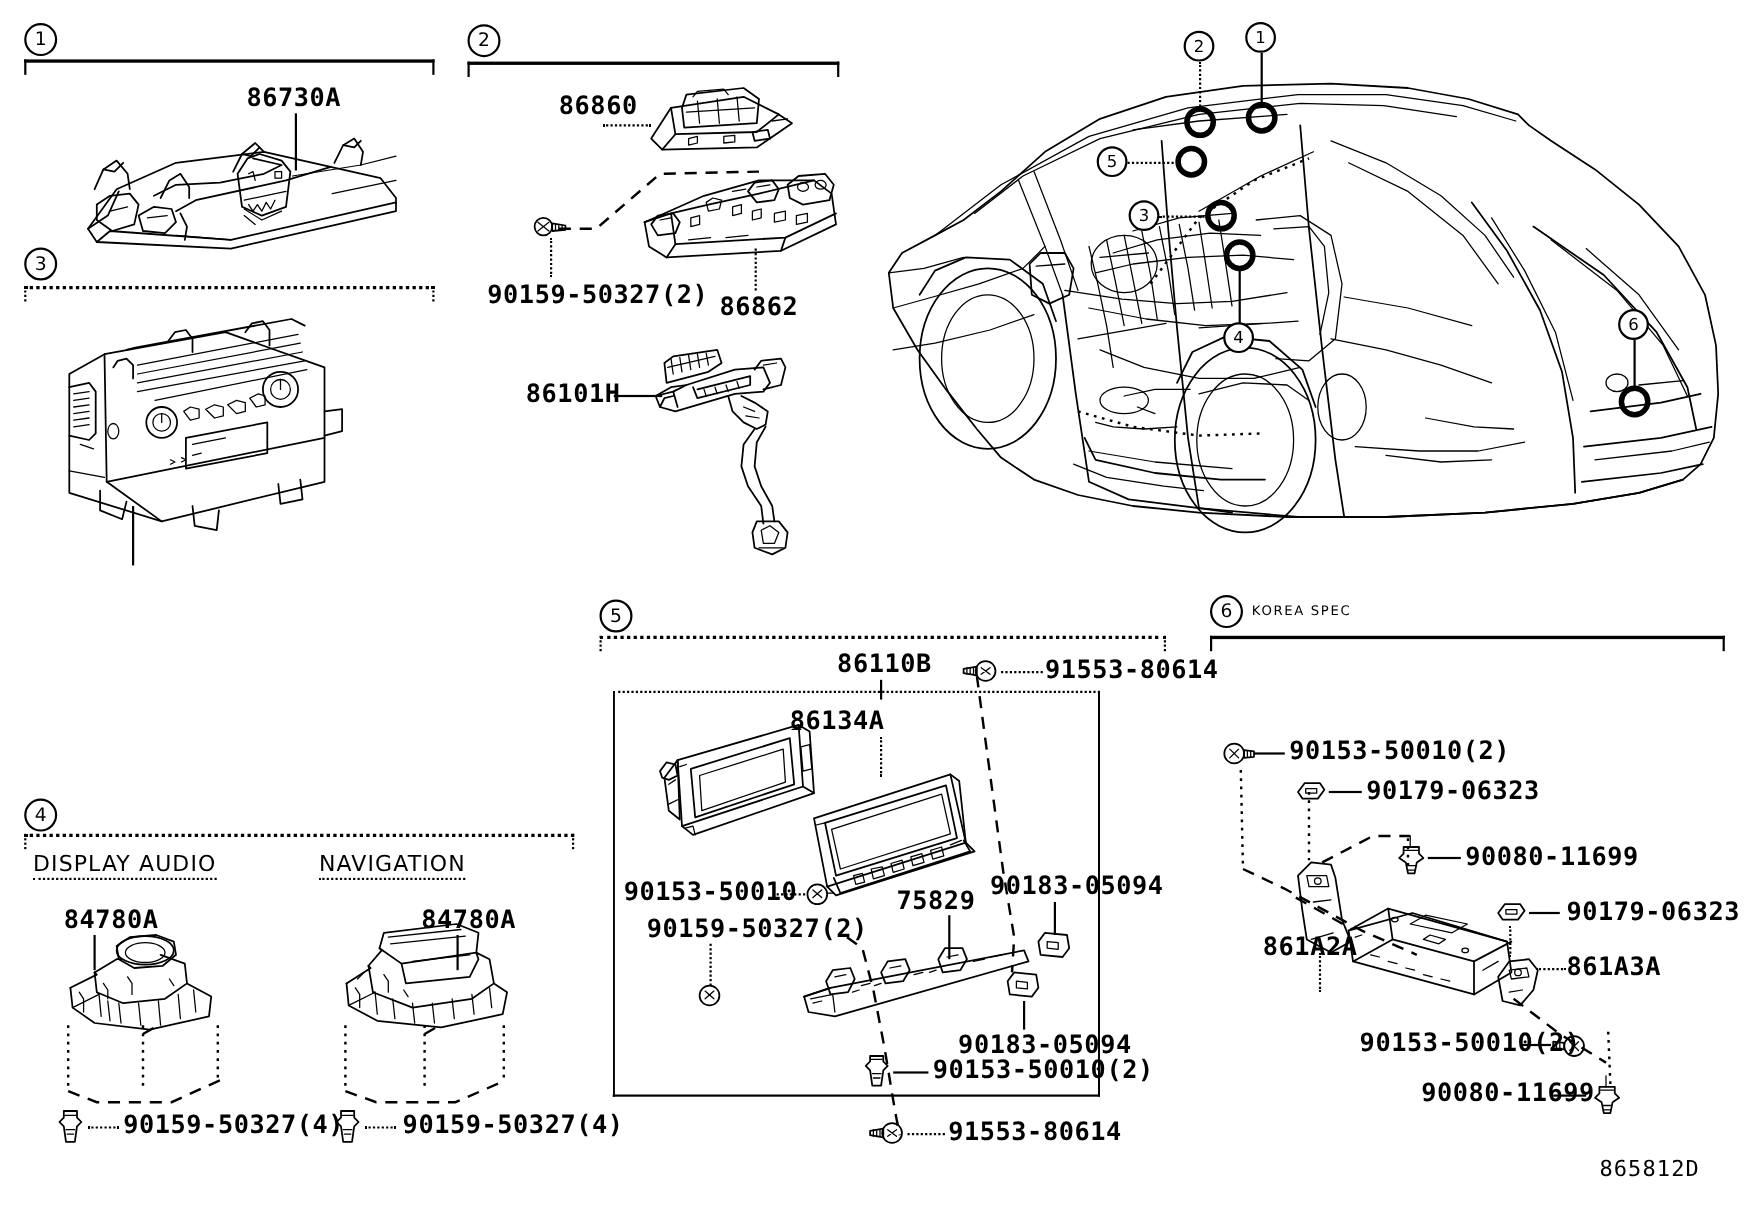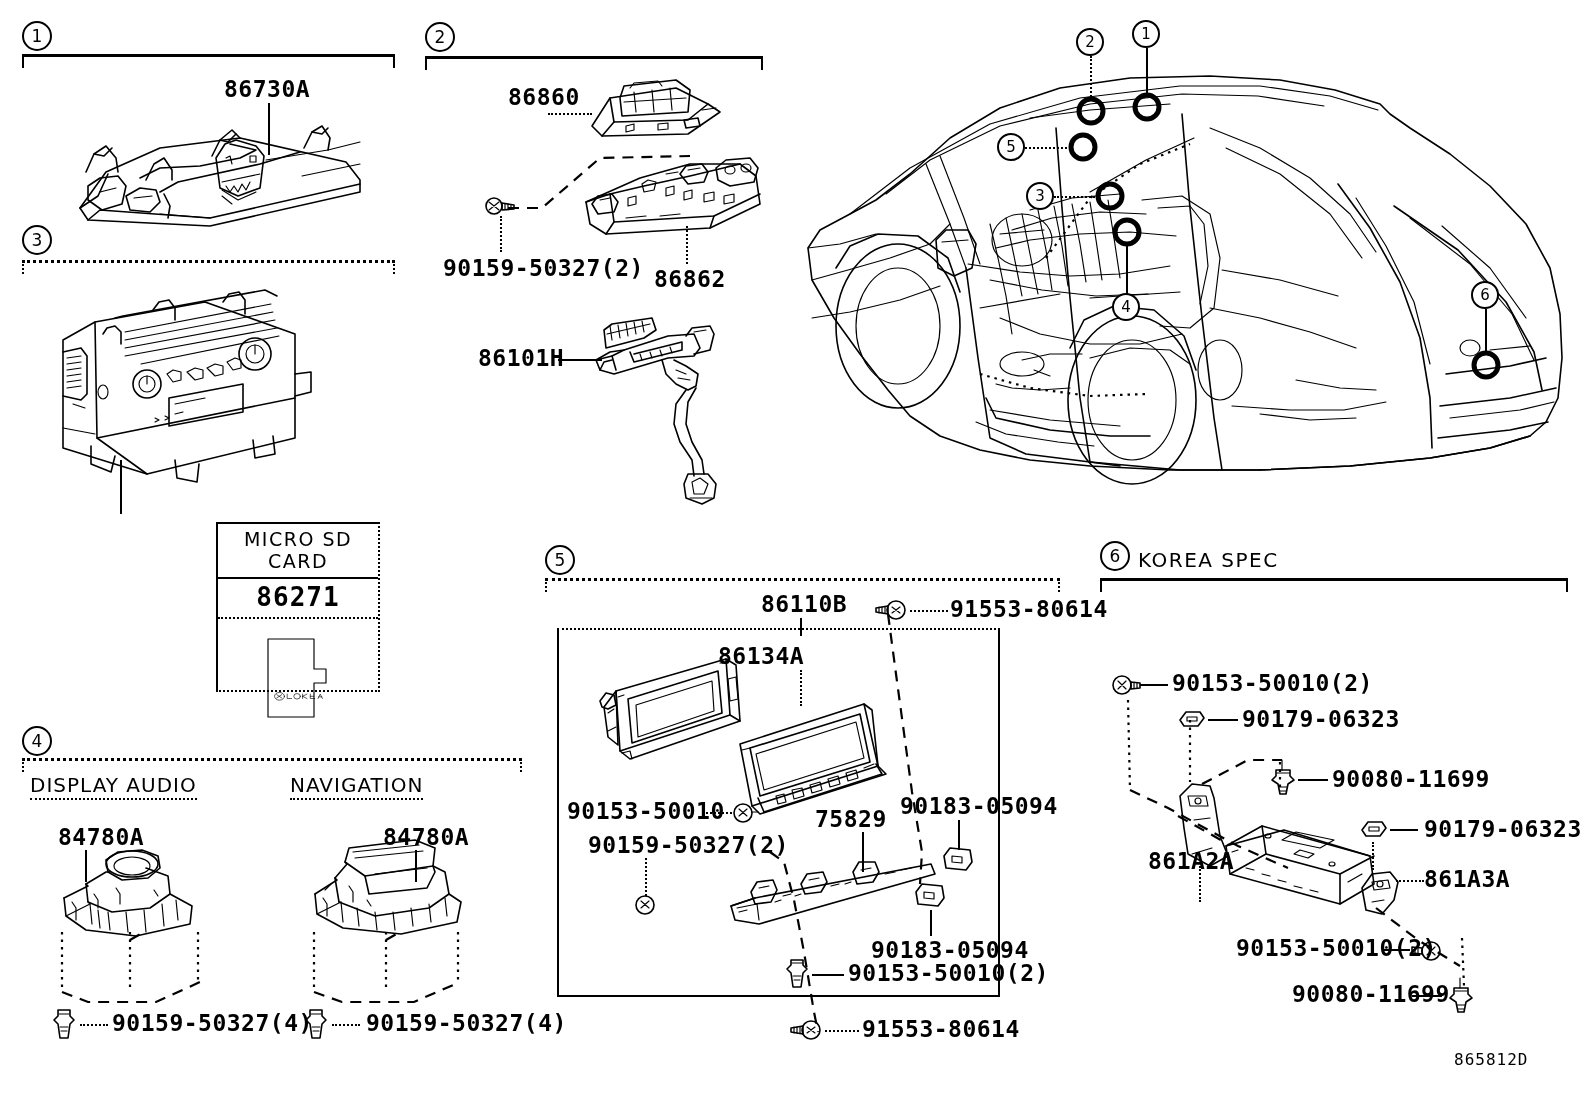--- a/index.html
+++ b/index.html
@@ -74,26 +74,26 @@
   }
   .refer {
     font-family: "DejaVu Sans Mono", monospace;
     font-weight: bold;
     font-size: 22px;
     line-height: 1.25;
     white-space: pre;
   }
   .diagid {
     font-family: "DejaVu Sans Mono", monospace;
-    font-size: 16px;
+    font-size: 20px;
     letter-spacing: 1px;
   }
   .koreaspec {
     font-family: "DejaVu Sans", sans-serif;
-    font-size: 20px;
+    font-size: 12px;
     letter-spacing: 1.5px;
     white-space: nowrap;
   }
 
   
   .lead-h { height: 0; border-top: 2.4px solid #000; }
   .lead-v { width: 0; border-left: 2.4px solid #000; }
   .lead-h-dot { height: 0; border-top: 2.4px dotted #000; }
   .lead-v-dot { width: 0; border-left: 2.4px dotted #000; }
 
@@ -220,38 +220,20 @@
       <path class="st" d="M36 158 L36 176 L56 184 L60 168"></path>
       <path class="st" d="M120 172 L122 190 L142 194 L144 176"></path>
       <path class="st" d="M198 152 L200 170 L220 166 L218 148"></path>
       <path class="st-thin" d="M8 140 L40 146"></path>
       <path class="st-thin" d="M18 116 L30 120"></path>
     </svg>
   </div>
 
   <div class="abs lead-v" style="left:120px; top:460px; height:54px;"></div>
 
-  <div class="abs sdbox" style="left:216px; top:522px; width:164px; height:170px;">
-    <div class="sdbox-hdr">MICRO SD CARD</div>
-    <div class="sdbox-num">86271</div>
-    <div class="sdcard-wrap">
-      <svg width="72" height="86" viewBox="0 0 72 86">
-        <path class="st-thin" d="M6 4 L52 4 L52 34 L64 34 L64 48 L52 48 L52 82 L6 82 Z" stroke-width="1.6"></path>
-        <g transform="translate(12,58) scale(0.55)">
-          <ellipse class="st-thin" cx="10" cy="6" rx="9" ry="7"></ellipse>
-          <path class="st-thin" d="M5 3 L14 9 M14 3 L5 9"></path>
-          <path class="st-thin" d="M24 2 L24 10 L32 10"></path>
-          <ellipse class="st-thin" cx="42" cy="6" rx="6" ry="5"></ellipse>
-          <path class="st-thin" d="M52 2 L52 10 M52 6 L60 2 M52 6 L60 10"></path>
-          <path class="st-thin" d="M66 2 L66 10 L74 10 M66 6 L72 6"></path>
-          <path class="st-thin" d="M80 10 L84 2 L88 10 M81 7 L87 7"></path>
-        </g>
-      </svg>
-    </div>
-  </div>
 
   <div class="abs callout" style="left:425px; top:22px;">
     <span>2</span>
   </div>
   <div class="abs bracket" style="left:425px; top:56px; width:338px;"></div>
 
   <div class="abs plabel" style="left:477px; top:86px;margin-left:31px;">86860</div>
   <div class="abs lead-h-dot" style="left:548px; top:113px; width:44px;"></div>
 
   <div class="abs" style="left:580px; top:78px;">

